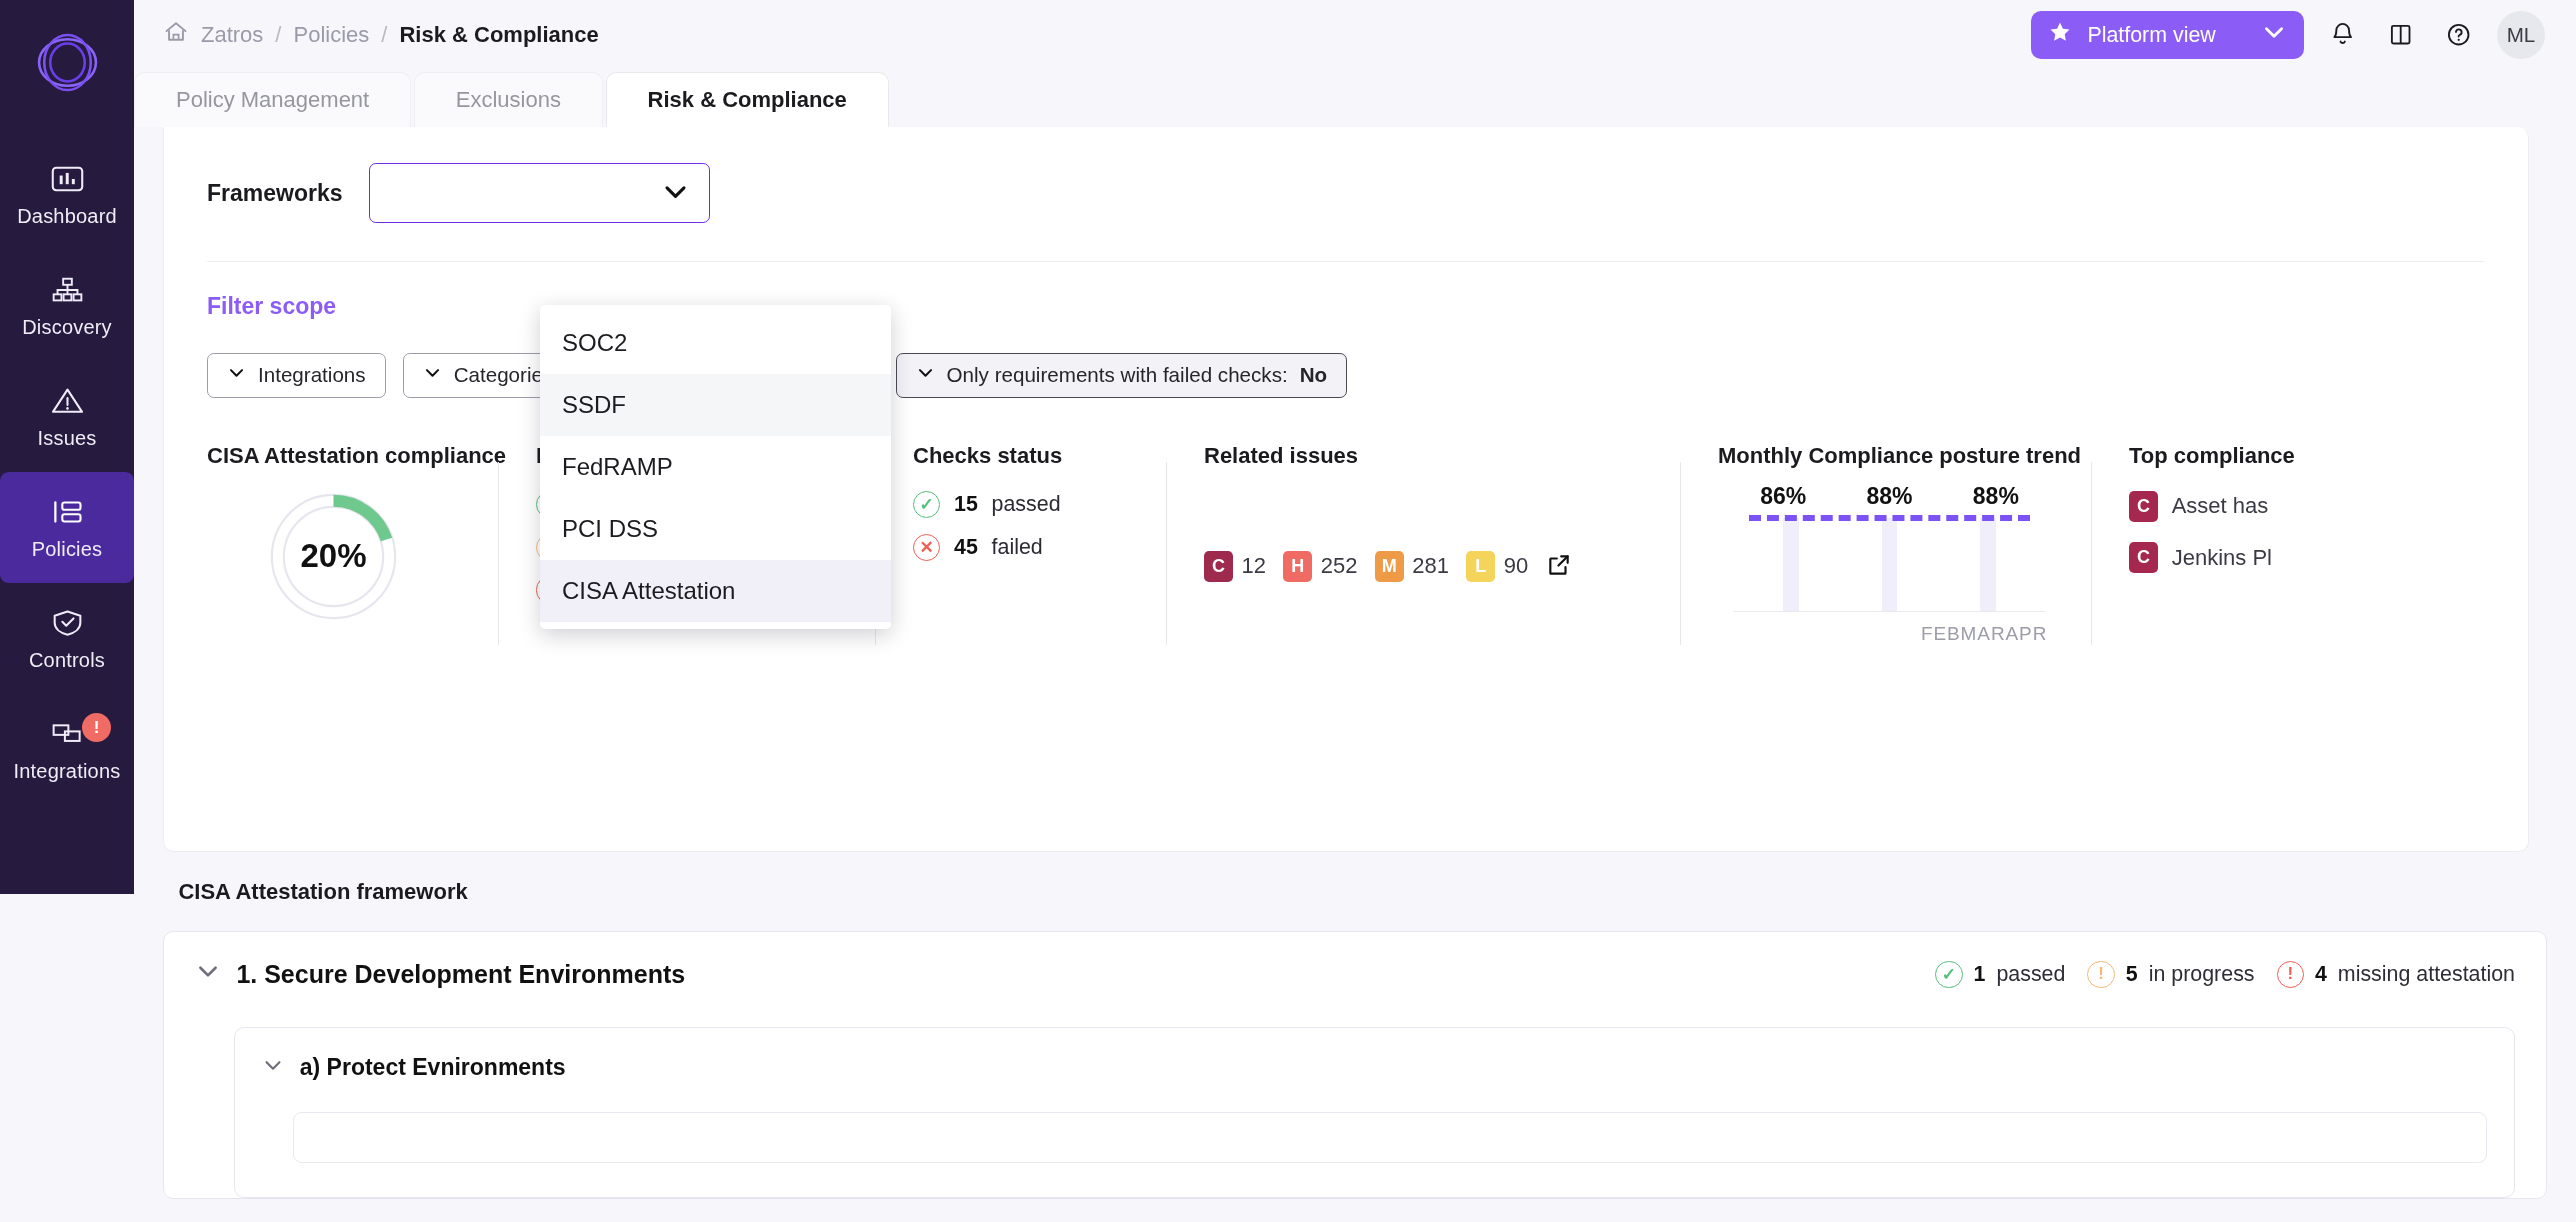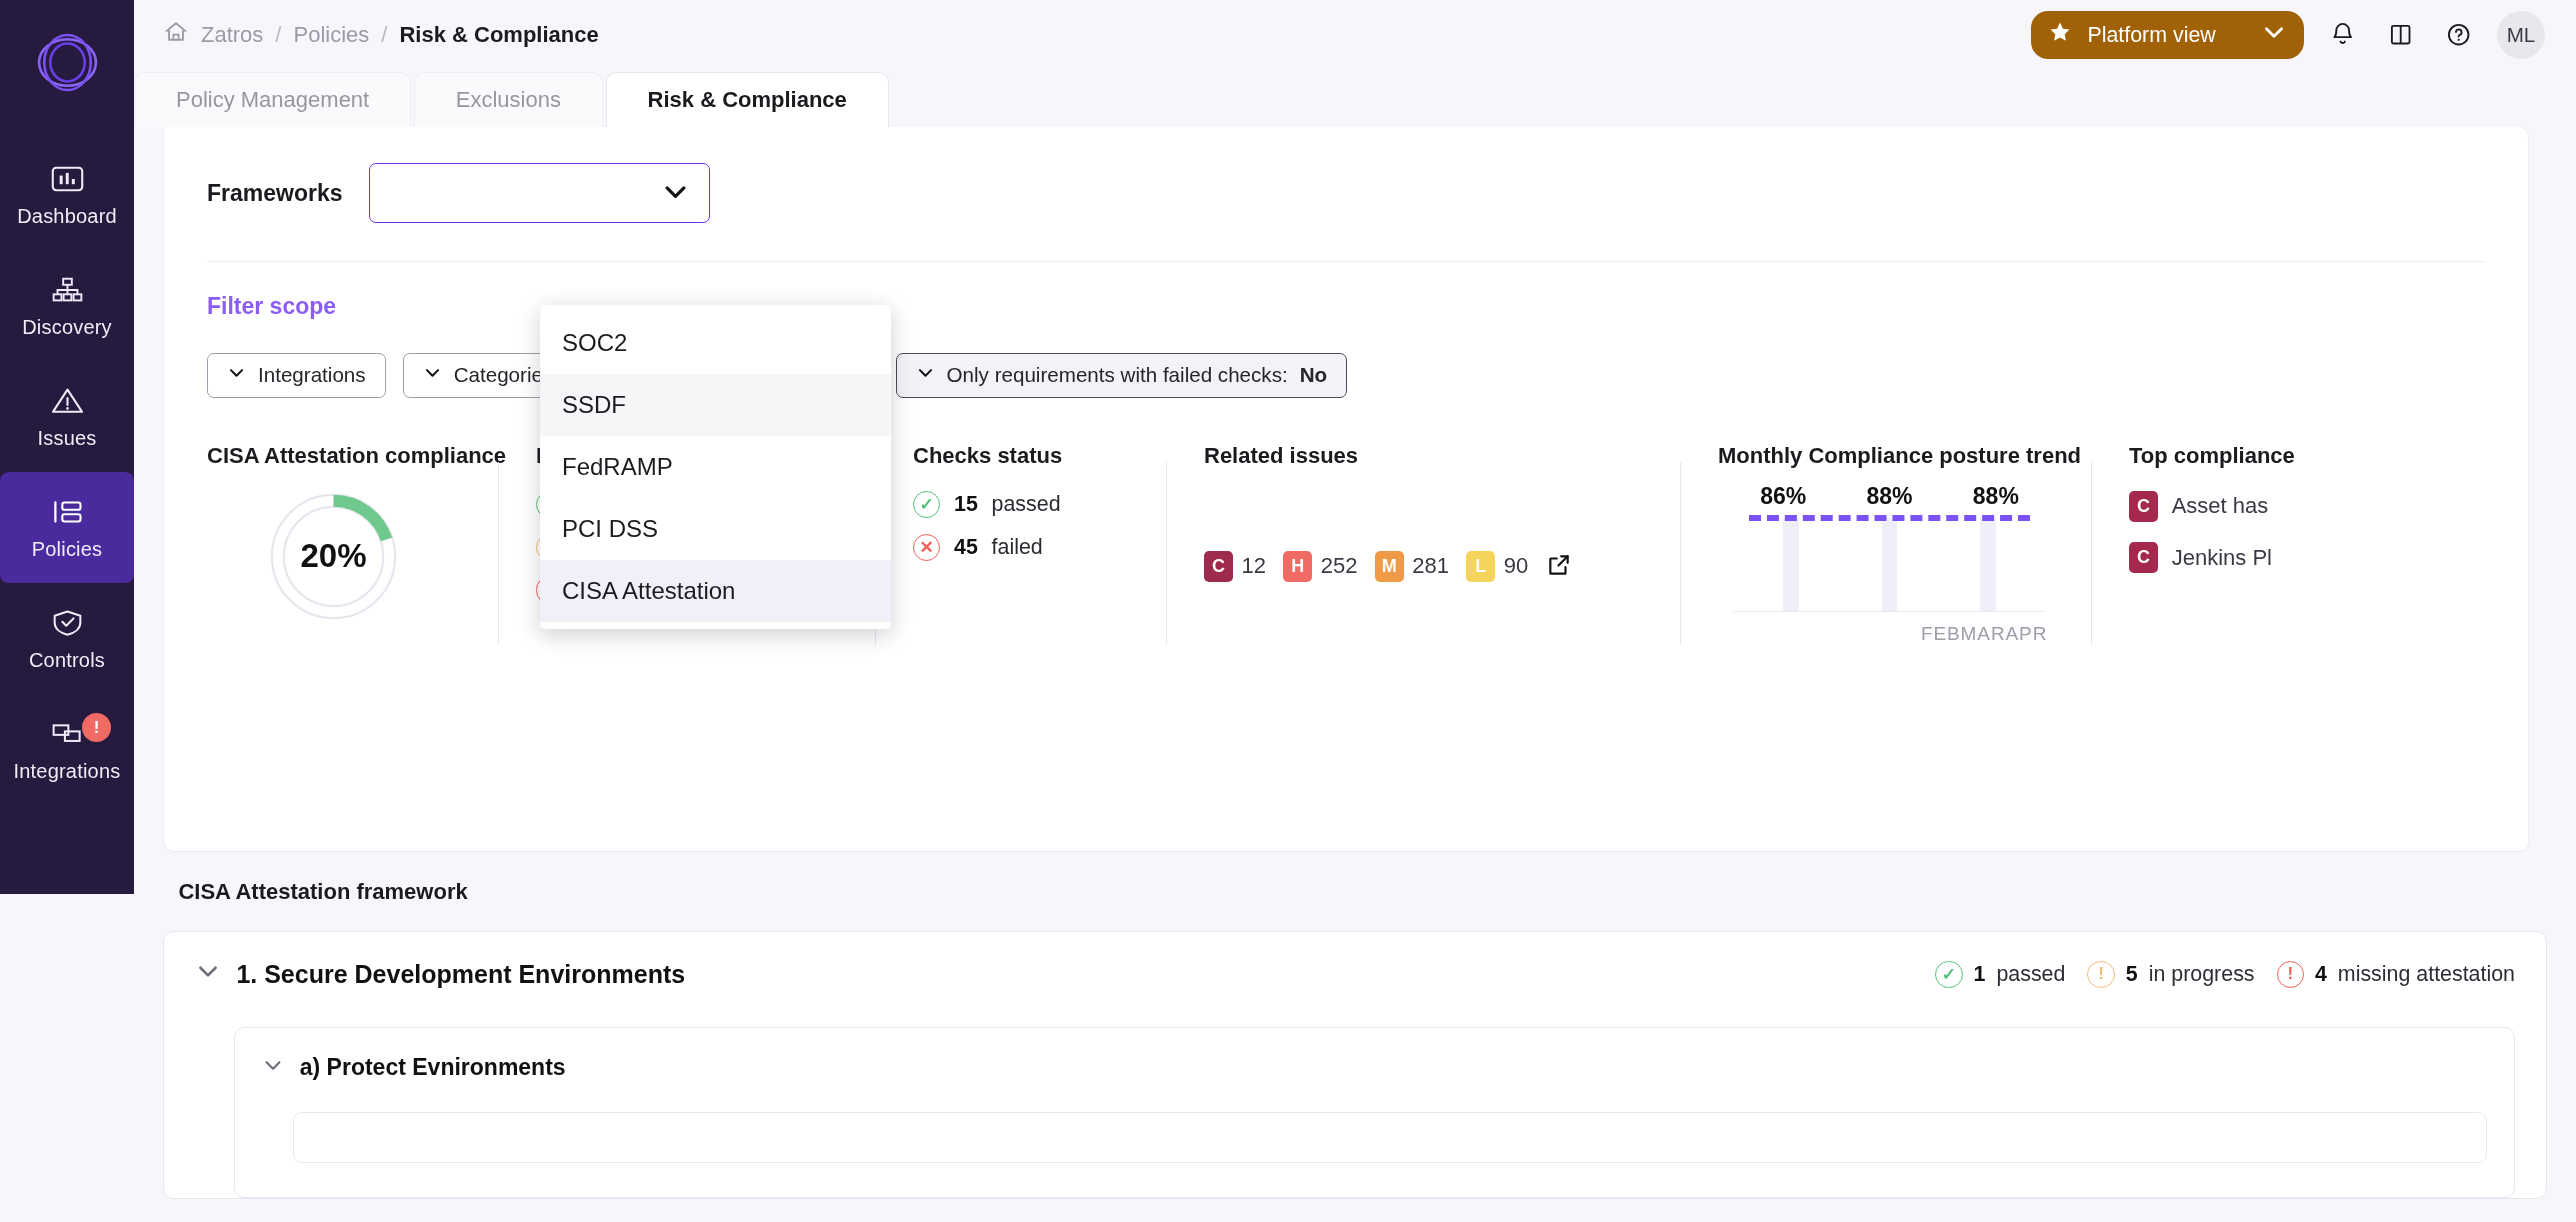--- a/index.html
+++ b/index.html
@@ -44,23 +44,23 @@
   .main { flex: 1; position: relative; height: 1222px; }
 
   .topbar { height: 70px; display: flex; align-items: center; padding: 0 31px 0 29px; }
   .breadcrumb { display: flex; align-items: center; gap: 12px; font-size: 22px; }
   .bc-muted { color: #9a9aa8; }
   .bc-sep { color: #b9b9c6; }
   .bc-current { color: #1b1b1f; font-weight: bold; }
   .topright { margin-left: auto; display: flex; align-items: center; gap: 19px; }
   .platform-btn {
     display: flex; align-items: center; gap: 15.4px;
-    background: #a16207; color: #fff;
+    background: #8b5cf6; color: #fff;
     height: 48px; width: 273px;
-    border-radius: 17px; padding: 0 17px;
+    border-radius: 10px; padding: 0 17px;
     font-size: 21.4px; cursor: pointer;
   }
   .platform-btn .pv-caret { margin-left: auto; }
   .icon-btn { width: 39px; height: 39px; display: flex; align-items: center; justify-content: center; cursor: pointer; color: #1b1b1f; }
   .avatar {
     width: 48px; height: 48px; border-radius: 50%;
     background: #e7e7ee; color: #3c3c46;
     display: flex; align-items: center; justify-content: center;
     font-size: 20.6px; cursor: pointer;
   }

